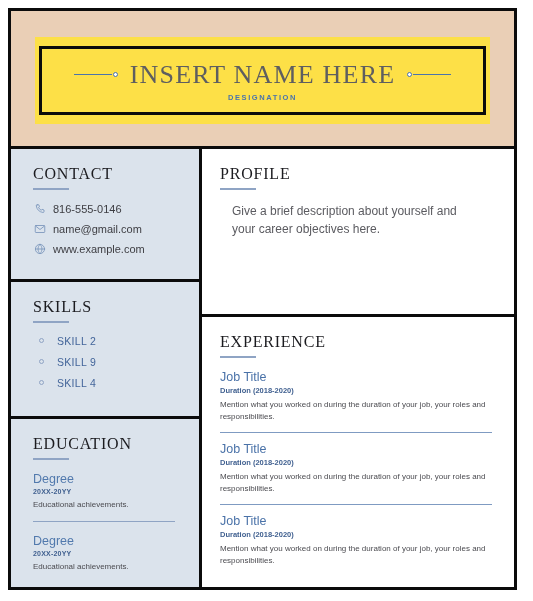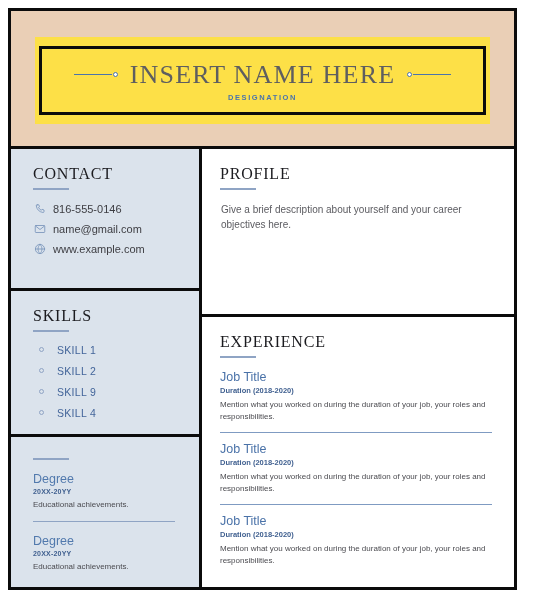--- a/index.html
+++ b/index.html
@@ -176,24 +176,24 @@
     box-sizing: border-box;
   }
   .skill-text {
     font-size: 10.5px;
     color: #43659a;
     letter-spacing: 0.3px;
   }
 
   
   .profile-text {
-    font-size: 10px;
+    font-size: 12px;
     color: #5b5b60;
     line-height: 1.5;
-    margin: 1px;
+    margin: 12px;
   }
 
   
   .entry { margin-bottom: 6px; }
   .entry-title {
     font-size: 12.5px;
     color: #4a72a8;
     margin: 0 0 2px 0;
     font-weight: 400;
   }
@@ -303,38 +303,35 @@
 
         </div>
       </div>
 
       <div class="panel panel-skills">
         <h2 class="section-title">SKILLS</h2>
         <div class="section-rule"></div>
         <div class="skill-list">
           <div class="skill-row">
             <span class="skill-bullet"></span>
-            <span class="skill-text">SKILL 1</span>
-          </div>
-          <div class="skill-row">
-            <span class="skill-bullet"></span>
             <span class="skill-text">SKILL 2</span>
           </div>
           <div class="skill-row">
             <span class="skill-bullet"></span>
             <span class="skill-text">SKILL 9</span>
           </div>
           <div class="skill-row">
             <span class="skill-bullet"></span>
             <span class="skill-text">SKILL 4</span>
           </div>
         </div>
       </div>
 
       <div class="panel panel-education">
+        <h2 class="section-title">EDUCATION</h2>
         <div class="section-rule"></div>
 
         <div class="entry">
           <h3 class="edu-title">Degree</h3>
           <p class="edu-meta">20XX-20YY</p>
           <p class="edu-desc">Educational achievements.</p>
         </div>
 
         <div class="entry-rule-edu"></div>
 

